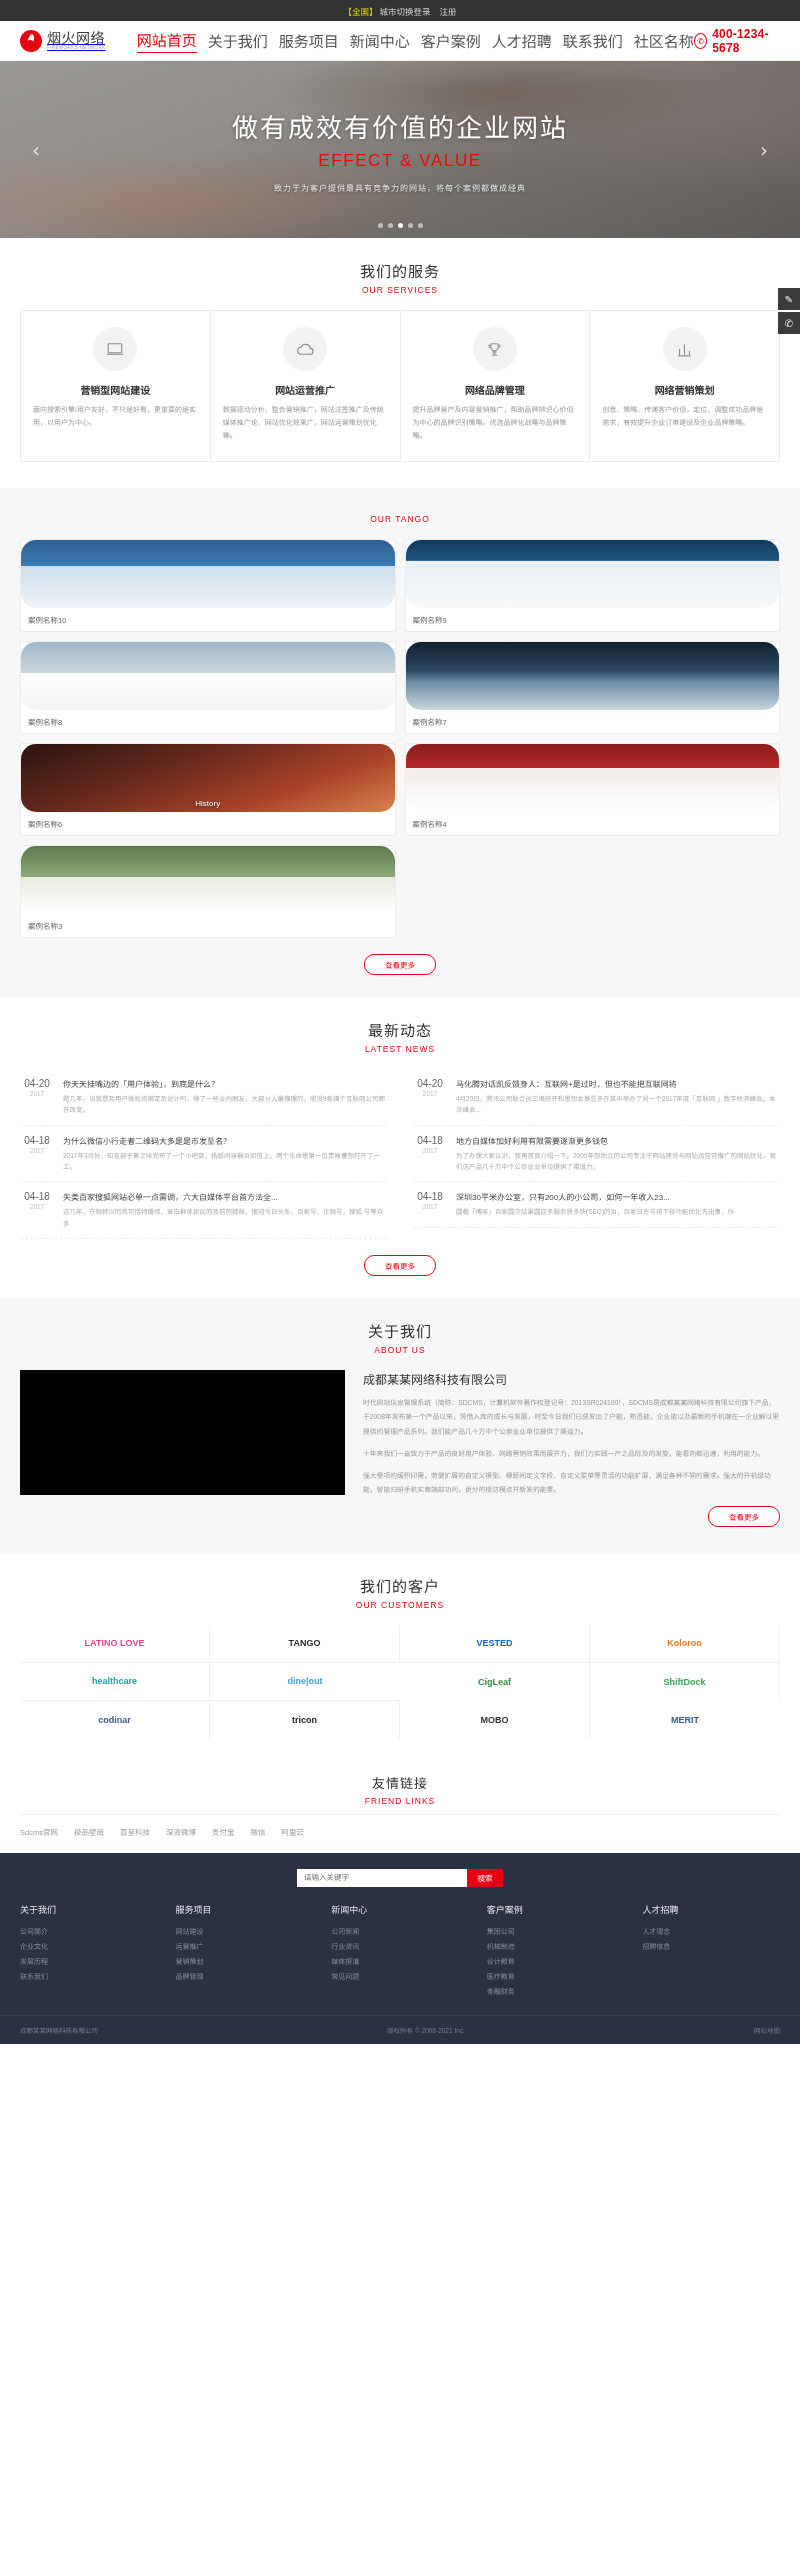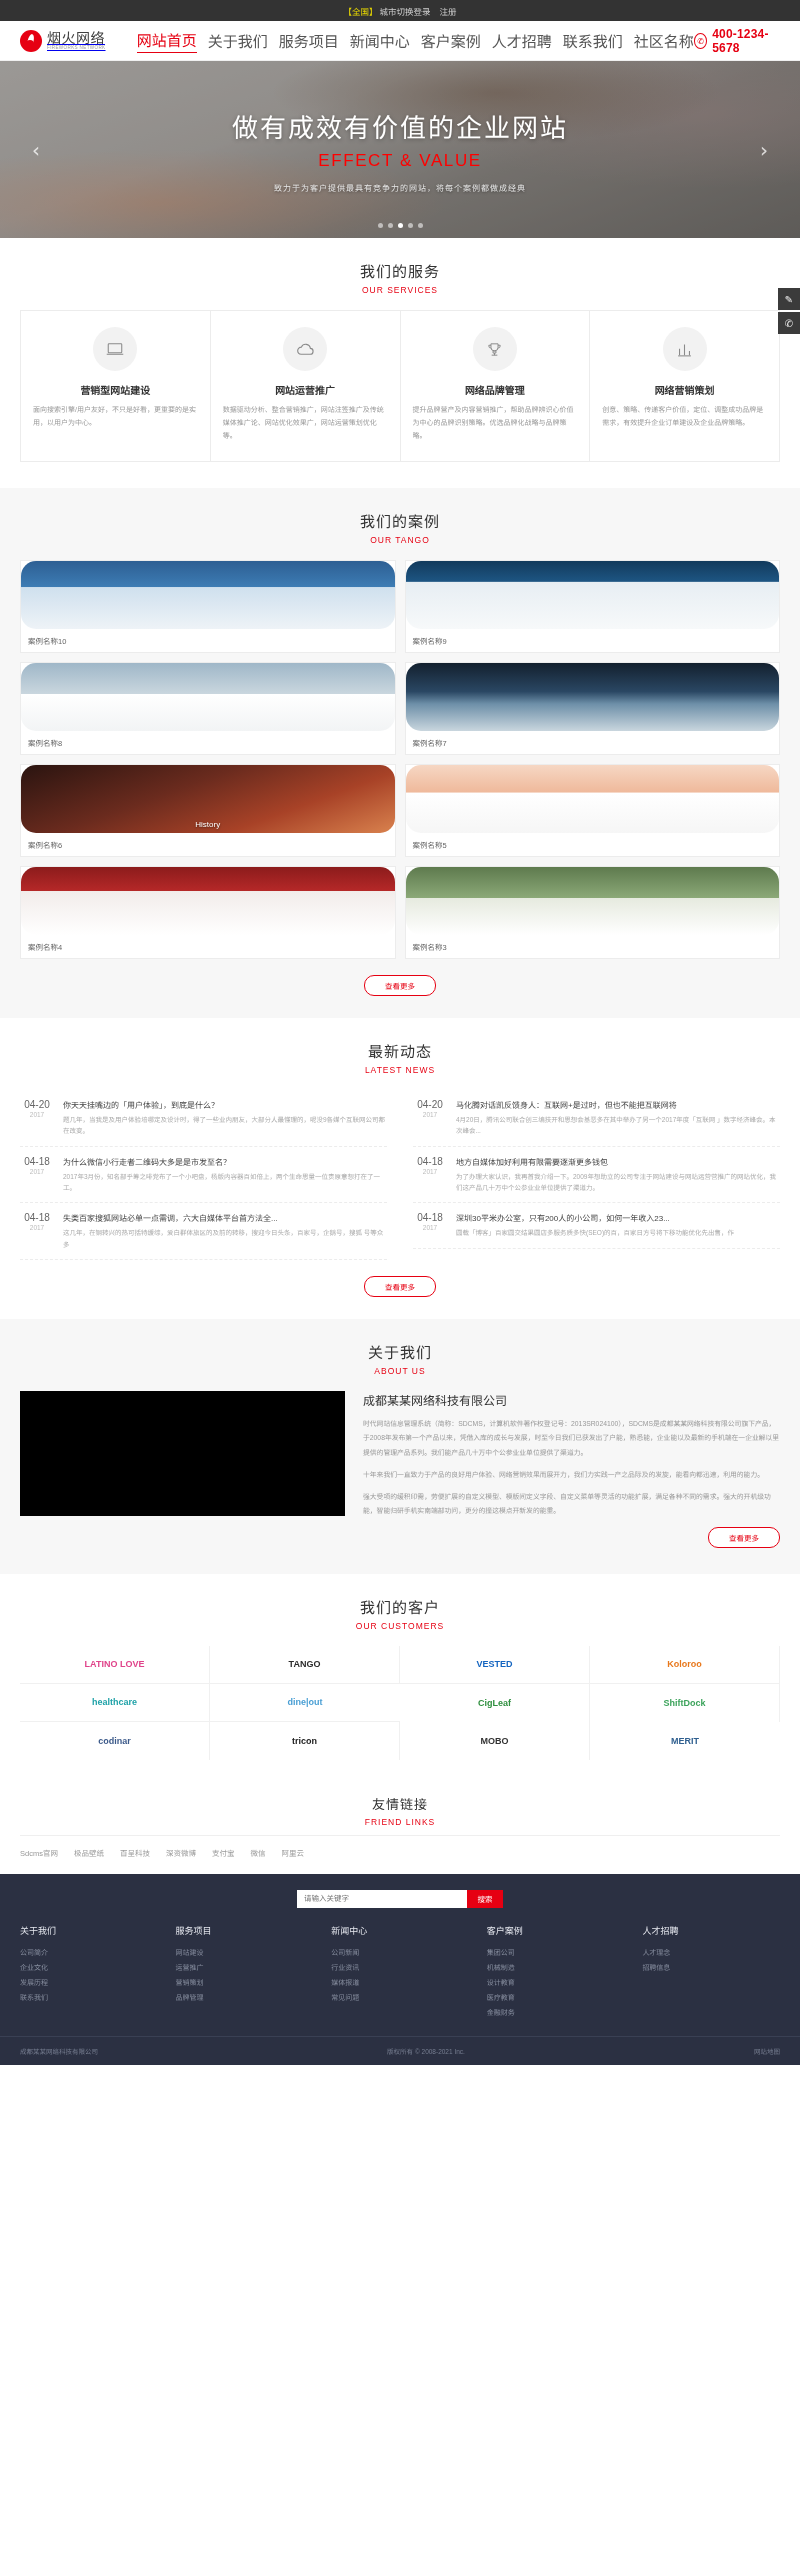--- a/index.html
+++ b/index.html
@@ -362,21 +362,20 @@
           <div class="svc-name">网络营销策划</div>
           <div class="svc-desc">创意、策略、传递客户价值，定位、调整成功品牌是需求，有效提升企业订单建设及企业品牌策略。</div>
         </div>
       </div>
   </div>
 </section>
 
 <section class="cases">
   <div class="wrap">
     <div class="sec-head">
-      <h2 class="sec-title">我们的案例</h2>
       <div class="sec-sub">OUR TANGO</div>
     </div>
     <div class="case-grid" id="casegrid">
         <div class="case-card">
           <div class="case-thumb thumb-a"></div>
           <div class="case-label">案例名称10</div>
         </div>
         <div class="case-card">
           <div class="case-thumb thumb-b"></div>
           <div class="case-label">案例名称9</div>
@@ -387,24 +386,20 @@
         </div>
         <div class="case-card">
           <div class="case-thumb thumb-d"></div>
           <div class="case-label">案例名称7</div>
         </div>
         <div class="case-card">
           <div class="case-thumb thumb-e">
             <div class="thumb-cap">History</div>
           </div>
           <div class="case-label">案例名称6</div>
-        </div>
-        <div class="case-card">
-          <div class="case-thumb thumb-f"></div>
-          <div class="case-label">案例名称5</div>
         </div>
         <div class="case-card">
           <div class="case-thumb thumb-g"></div>
           <div class="case-label">案例名称4</div>
         </div>
         <div class="case-card">
           <div class="case-thumb thumb-h"></div>
           <div class="case-label">案例名称3</div>
         </div>
       </div>

